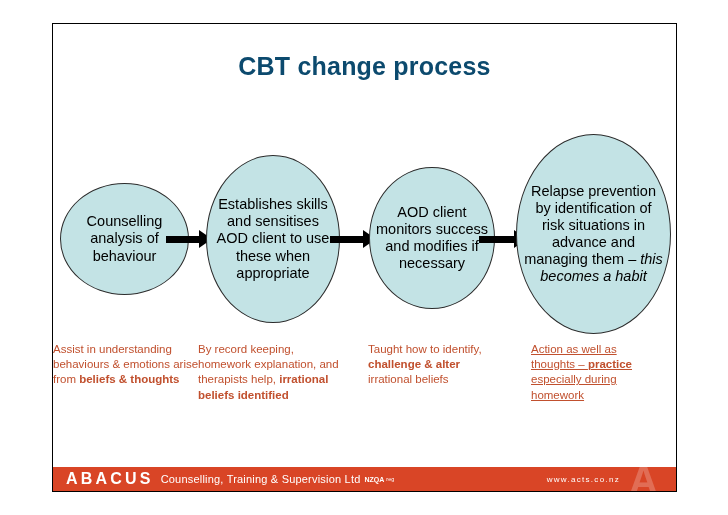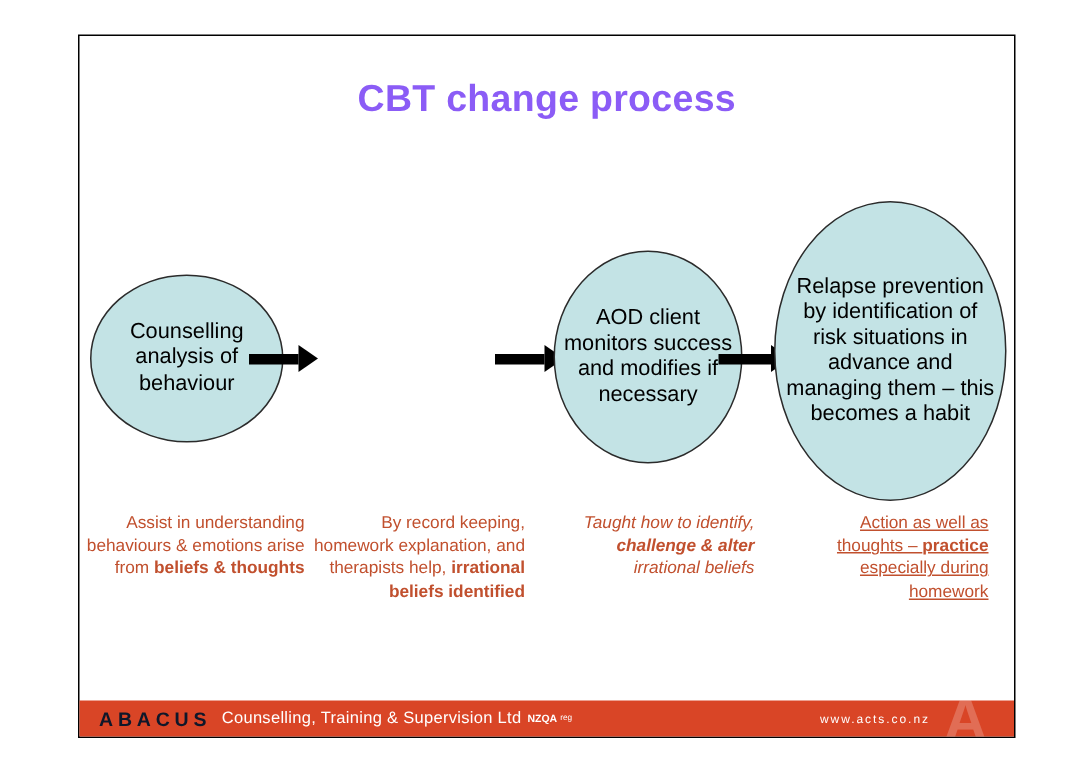--- a/index.html
+++ b/index.html
@@ -11,35 +11,35 @@
   #slide{
     position:absolute;left:52px;top:23px;
     width:625px;height:469px;
     border:1.5px solid #000;
     box-sizing:border-box;
     background:#fff;
   }
   #title{
     position:absolute;left:0;top:28px;width:100%;
     text-align:center;
-    font-size:25px;font-weight:bold;color:#8b5cf6;
+    font-size:25px;font-weight:bold;color:#0c4a6e;
     letter-spacing:0.2px;
   }
   .ellipse{
     position:absolute;
     background:#c3e3e5;
     border:1px solid #2b2b2b;
     border-radius:50%;
     display:flex;align-items:center;justify-content:center;
     text-align:center;
     color:#000;
     box-sizing:border-box;
   }
   .ellipse .txt{ padding:0 6px; line-height:1.18; }
-  .ellipse .ital{ }
+  .ellipse .ital{ font-style:italic; }
 
   
   #ell-1{ left:7px;  top:159px; width:129px; height:112px; font-size:14.5px; }
   #ell-2{ left:153px;top:131px; width:134px; height:168px; font-size:14.5px; }
   #ell-3{ left:316px;top:143px; width:126px; height:142px; font-size:14.5px;text-align:center; }
   #ell-4{ left:463px;top:110px; width:155px; height:200px; font-size:14.5px; }
 
   
   .arrow{ position:absolute; height:0; }
   .arrow .shaft{
@@ -56,29 +56,29 @@
   #arr-1{ left:113px; top:215px; width:46px; }
   #arr-1 .shaft{ width:33px; } #arr-1 .head{ left:33px; }
   #arr-2{ left:277px; top:215px; width:46px; }
   #arr-2 .shaft{ width:33px; } #arr-2 .head{ left:33px; }
   #arr-3{ left:426px; top:215px; width:48px; }
   #arr-3 .shaft{ width:35px; } #arr-3 .head{ left:35px; }
 
   
   .caption{
     position:absolute;
-    text-align:right;
+    text-align:left;
     color:#c1502e;
     font-size:11.5px;
     line-height:1.32;
   }
   .caption b{ font-weight:bold; }
   #cap-1{ left:0px;   top:318px; width:150px; }
   #cap-2{ left:145px; top:318px; width:152px; }
-  #cap-3{ left:315px; top:318px; width:135px;font-style:italic; }
+  #cap-3{ left:315px; top:318px; width:135px; }
   #cap-4{ left:478px; top:318px; width:128px;text-decoration:underline; }
 
   
   #footer{
     position:absolute;left:0;bottom:0;
     width:100%;height:24px;
     background:#d94526;
     overflow:hidden;
   }
   #footer-watermark{
@@ -87,21 +87,21 @@
     color:rgba(255,255,255,0.22);
     line-height:1;
     font-family:"Liberation Sans",sans-serif;
   }
   #footer-left{
     position:absolute;left:13px;top:0;height:24px;
     display:flex;align-items:center;
     white-space:nowrap;
   }
   #brand{
-    color:#0f172a;font-weight:bold;font-size:13px;
+    color:#ffffff;font-weight:bold;font-size:16px;
     letter-spacing:3.2px;
   }
   #tagline{
     color:#ffffff;font-size:11px;
     margin-left:7px;letter-spacing:0.2px;
   }
   #nzqa{
     color:#ffffff;font-size:7px;font-weight:bold;
     margin-left:4px;
   }
@@ -125,20 +125,23 @@
 
   <div class="ellipse" id="ell-1">
     <span class="txt">Counselling analysis of behaviour</span>
   </div>
 
   <div class="arrow" id="arr-1">
     <span class="shaft"></span>
     <span class="head"></span>
   </div>
 
+  <div class="ellipse" id="ell-2">
+    <span class="txt">Establishes skills and sensitises AOD client to use these when appropriate</span>
+  </div>
 
   <div class="arrow" id="arr-2">
     <span class="shaft"></span>
     <span class="head"></span>
   </div>
 
   <div class="ellipse" id="ell-3">
     <span class="txt">AOD client monitors success and modifies if necessary</span>
   </div>
 

